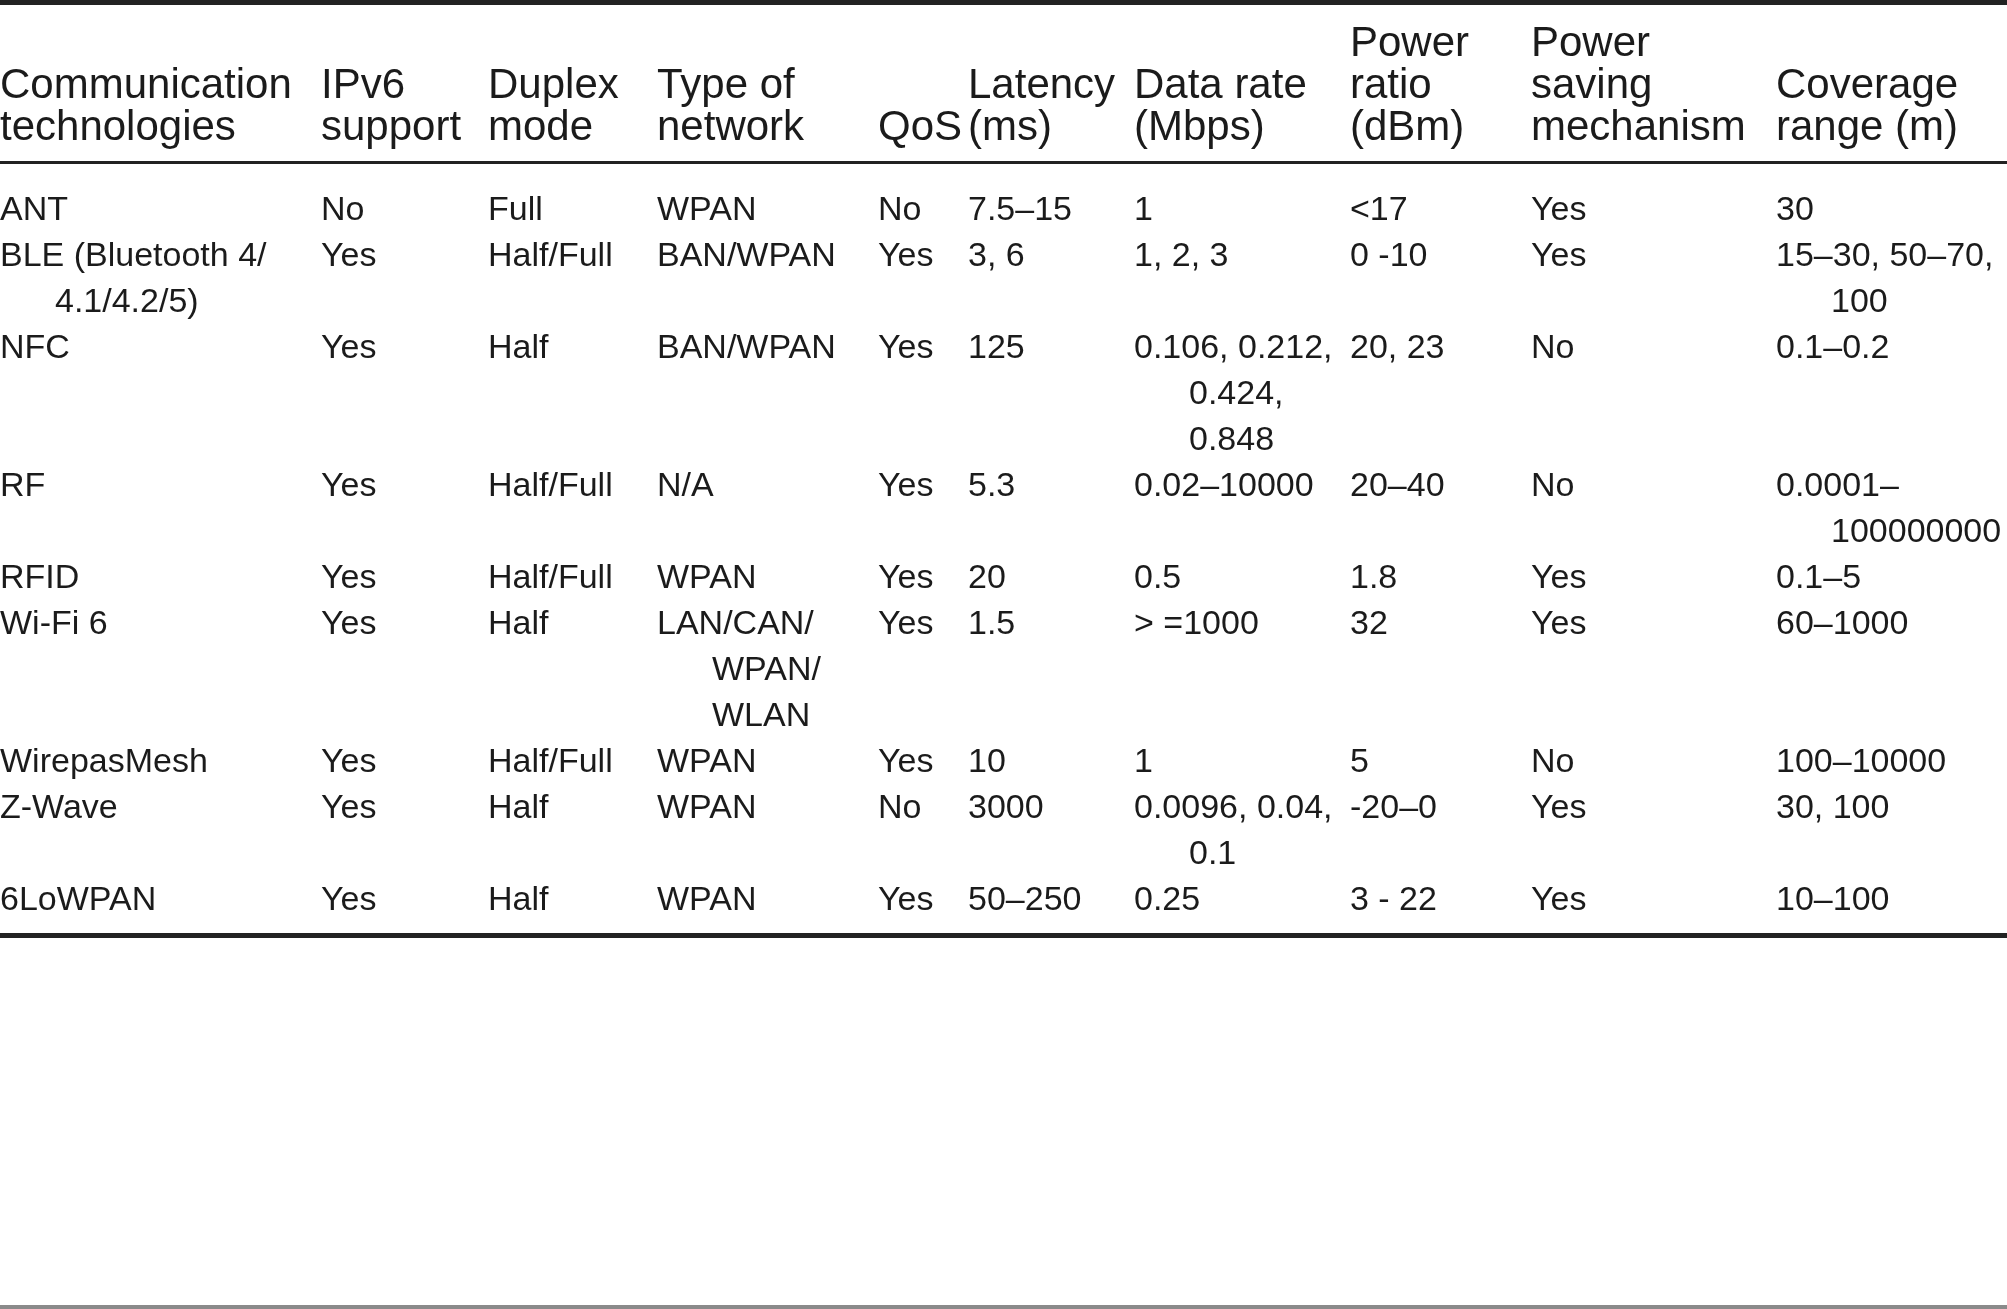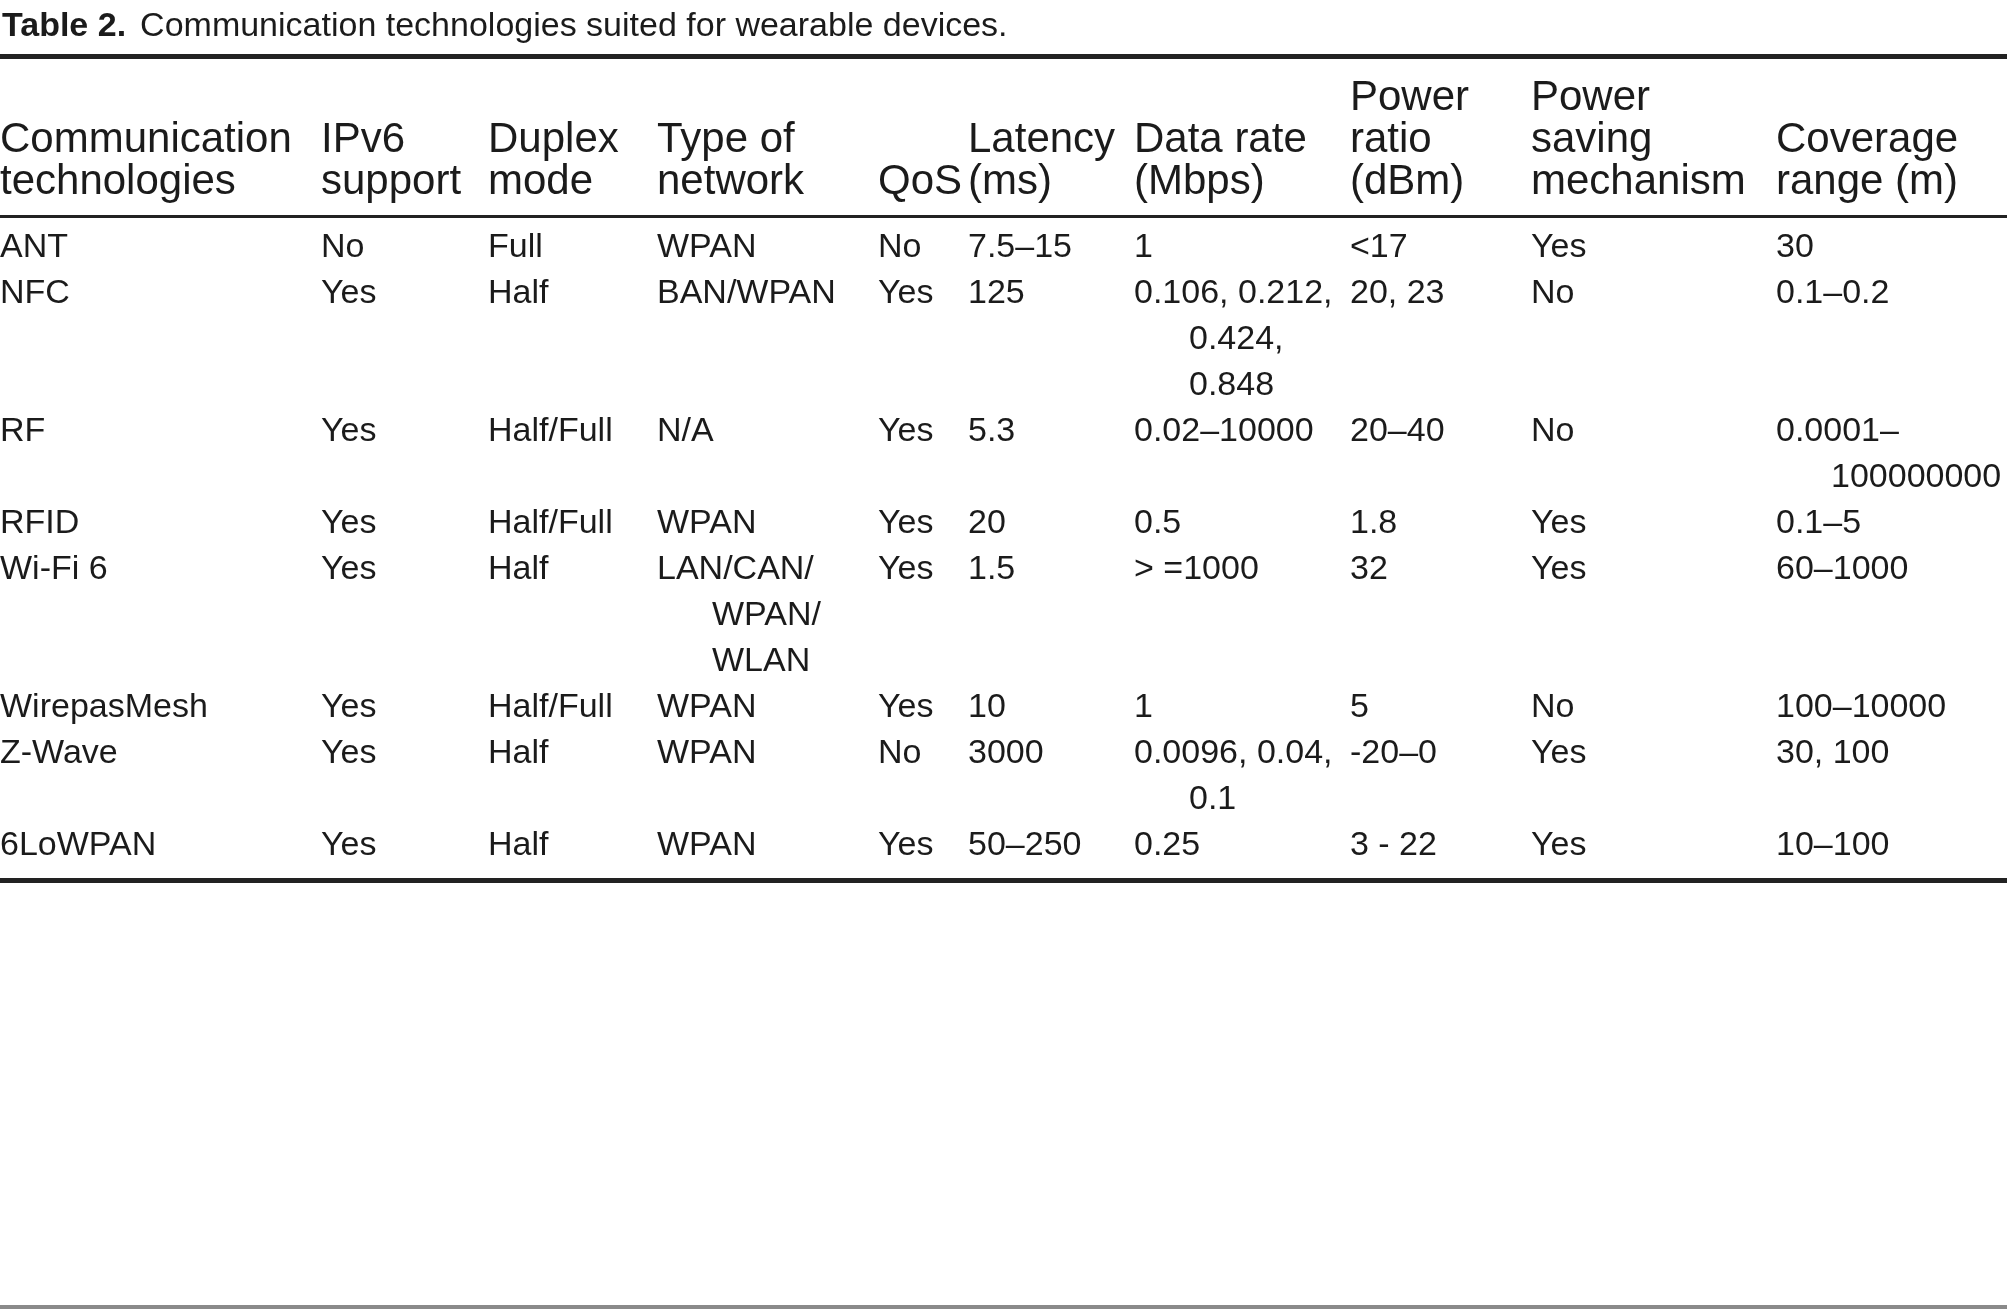--- a/index.html
+++ b/index.html
@@ -44,40 +44,37 @@
     border-bottom: 3px solid #222222;
   }
   tbody td {
     vertical-align: top;
     white-space: pre-line;
     font-size: 34px;
     line-height: 46px;
     padding: 0 4px 0 55px;
     text-indent: -55px; 
   }
-  tbody tr:first-child td { padding-top: 4px; }
+  tbody tr:first-child td { padding-top: 21px; }
   tbody tr:last-child td  { padding-bottom: 12px; }
   table.comm-table { border-bottom: 5px solid #222222; }
   .bottom-edge-rule {
     position: absolute;
     left: 0;
     bottom: 0;
     width: 2007px;
     height: 4px;
     background: #8a8a8a;
   }
 </style>
 </head>
 <body>
 
 <div class="page">
 
-  <div class="caption">
-    <span class="caption-label">Table 2.</span><span>Communication technologies suited for wearable devices.</span>
-  </div>
 
   <table class="comm-table">
     <colgroup>
       <col style="width:321px">
       <col style="width:167px">
       <col style="width:169px">
       <col style="width:221px">
       <col style="width:90px">
       <col style="width:166px">
       <col style="width:216px">
@@ -116,20 +113,34 @@
           <td>Full</td>
           <td>WPAN</td>
           <td>No</td>
           <td>7.5–15</td>
           <td>1</td>
           <td>&lt;17</td>
           <td>Yes</td>
           <td>30</td>
         </tr>
         <tr>
+          <td>BLE (Bluetooth 4/
+4.1/4.2/5)</td>
+          <td>Yes</td>
+          <td>Half/Full</td>
+          <td>BAN/WPAN</td>
+          <td>Yes</td>
+          <td>3, 6</td>
+          <td>1, 2, 3</td>
+          <td>0 -10</td>
+          <td>Yes</td>
+          <td>15–30, 50–70,
+100</td>
+        </tr>
+        <tr>
           <td>NFC</td>
           <td>Yes</td>
           <td>Half</td>
           <td>BAN/WPAN</td>
           <td>Yes</td>
           <td>125</td>
           <td>0.106, 0.212,
 0.424,
 0.848</td>
           <td>20, 23</td>

